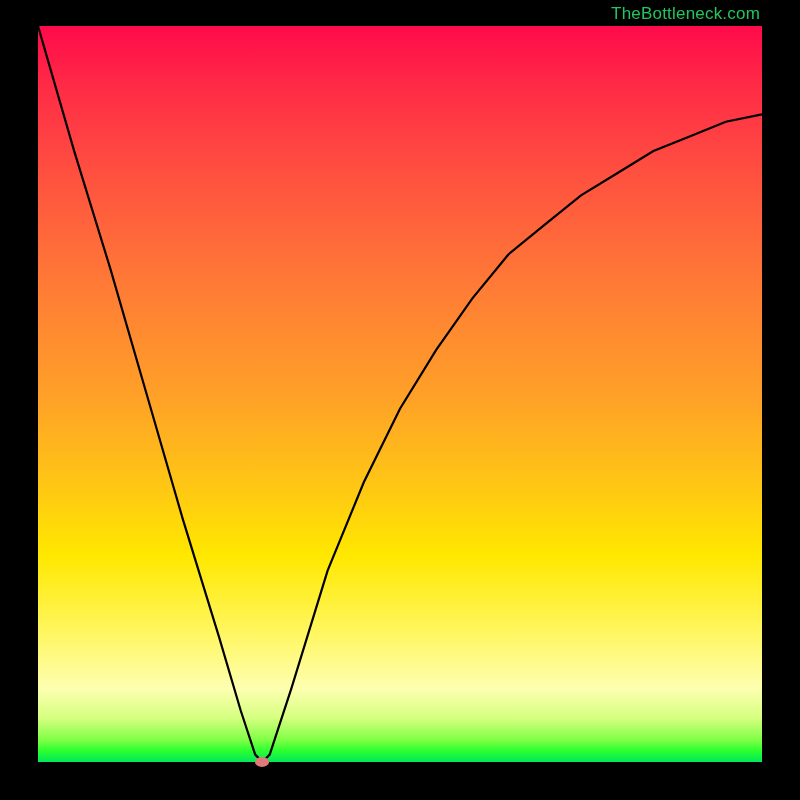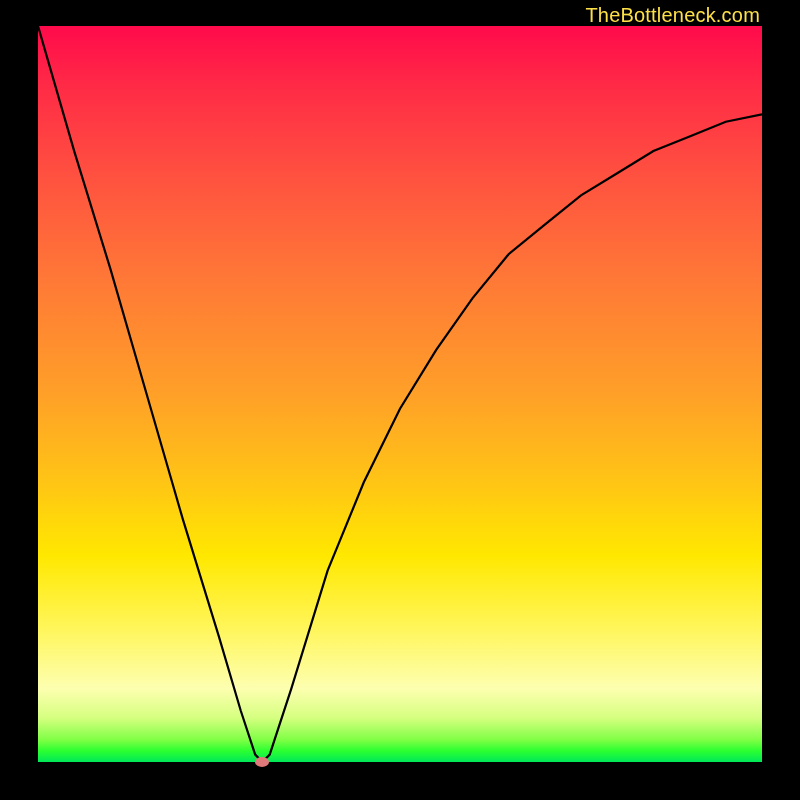--- a/index.html
+++ b/index.html
@@ -53,22 +53,22 @@
     width: 14px;
     height: 10px;
     border-radius: 50%;
     background: #e07a7a;
     transform: translate(-50%, -50%);
   }
   .watermark {
     position: absolute;
     top: 4px;
     right: 40px;
-    color: #fde047;
-    font-size: 20px;
+    color: #22c55e;
+    font-size: 17px;
     letter-spacing: 0.2px;
     font-weight: 400;
     margin-left: 46px;
   }
 </style>
 </head>
 <body>
 
 <div class="frame">
 

